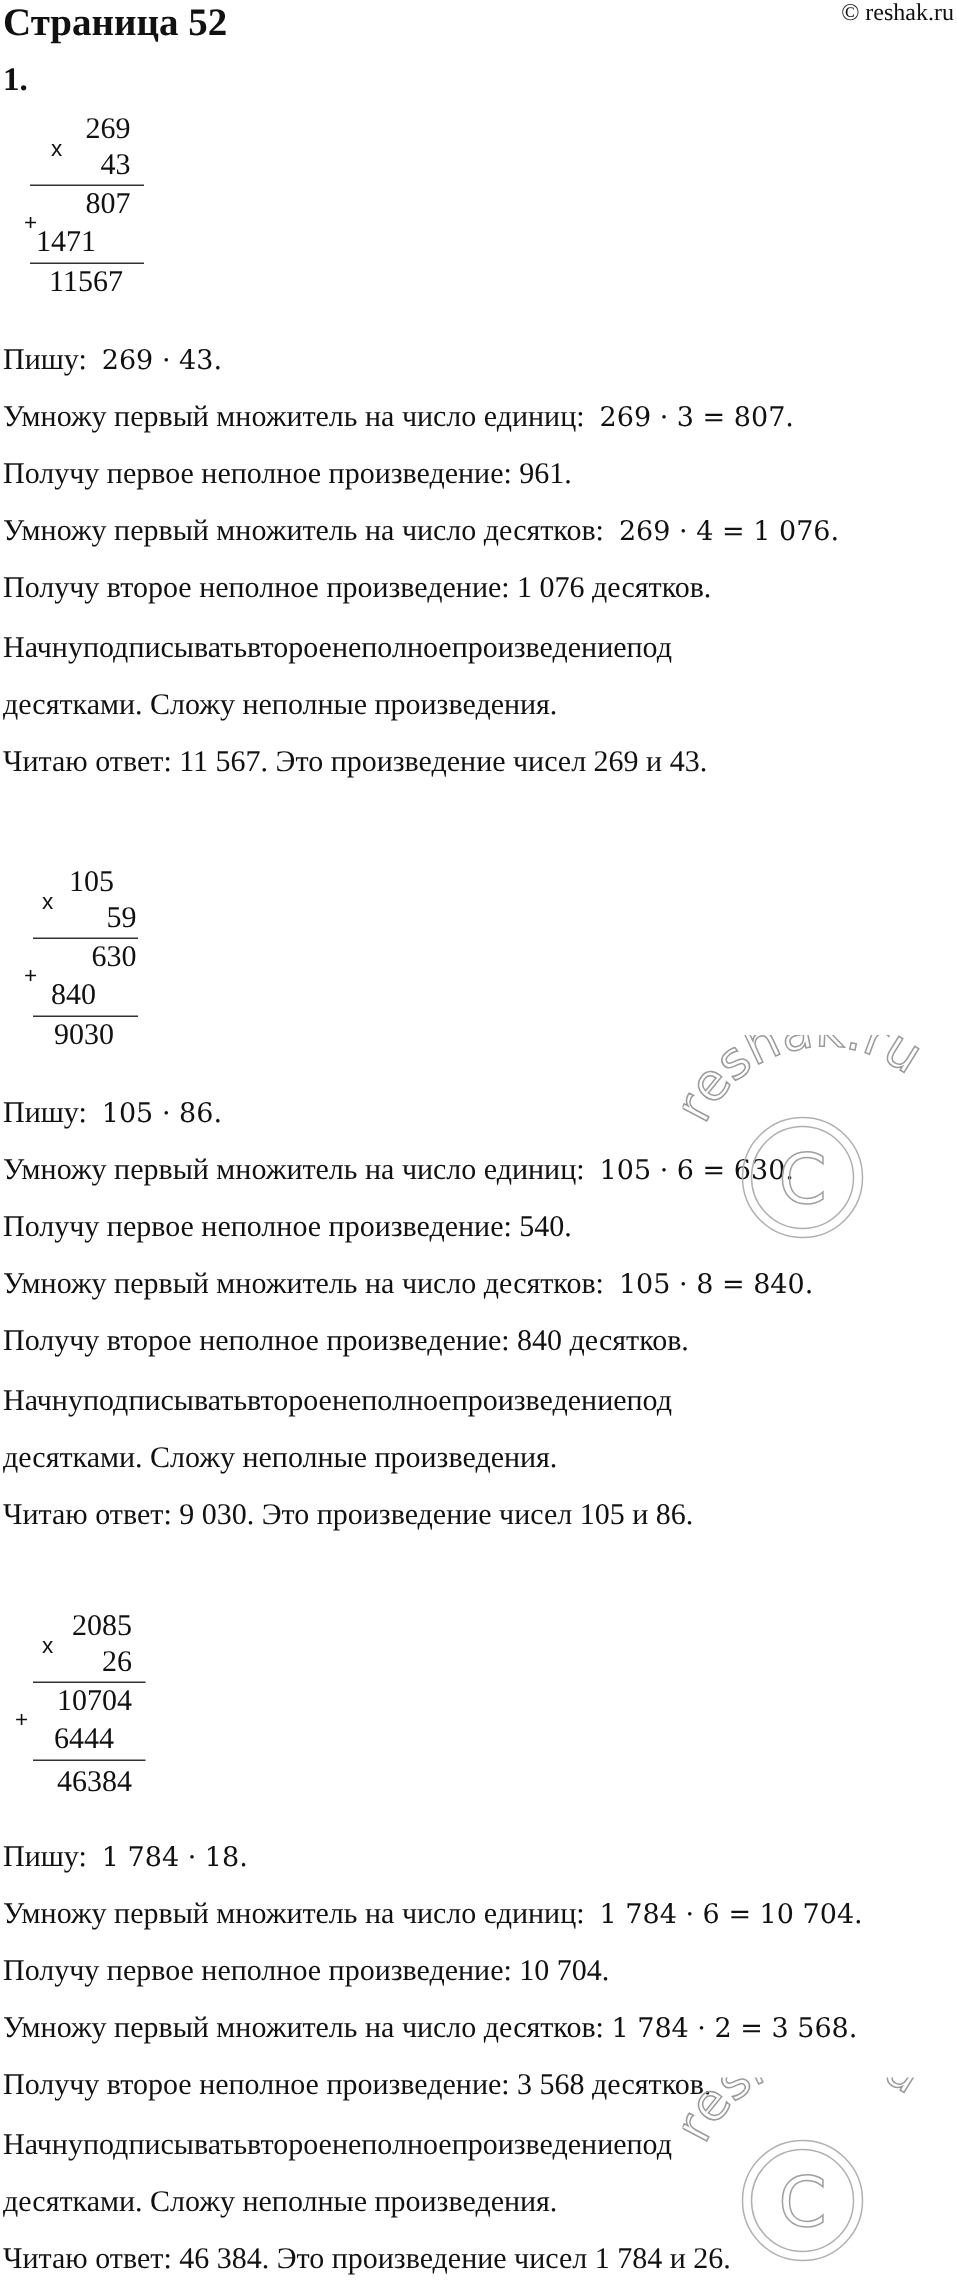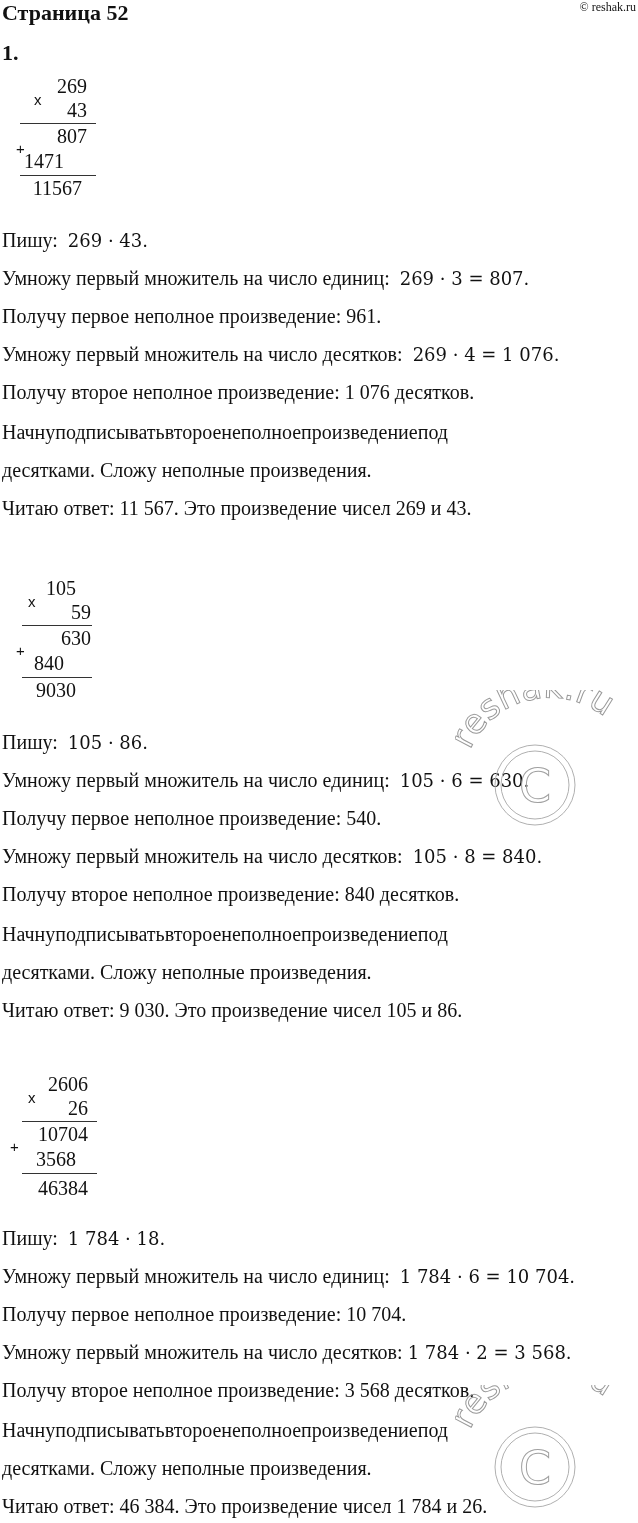--- a/index.html
+++ b/index.html
@@ -1,20 +1,20 @@
 <!DOCTYPE html>
 <html><head>
 <meta charset="utf-8">
 <style>
   html, body { margin:0; padding:0; background:#ffffff; }
   body { width:638px; height:1523px; position:relative; overflow:hidden;
          font-family:"Liberation Serif", serif; color:#111; }
   .abs { position:absolute; white-space:nowrap; }
-  .hdr { font-weight:bold; font-size:22px; top:0; }
-  .copy { font-size:12px; top:0; right:2px; }
+  .hdr { font-weight:bold; font-size:26px; top:0; }
+  .copy { font-size:16px; top:0; right:2px; }
   .num { font-weight:bold; font-size:22px; left:2px; top:40px; }
   .col { position:absolute; font-size:20px; }
   .col .r { position:absolute; right:0; text-align:right; line-height:24px; }
   .col .sign { position:absolute; font-family:"Liberation Sans", sans-serif; font-size:15px; }
   .col .bar { position:absolute; height:1px; background:#333; }
   .line { position:absolute; left:2px; font-size:20px; line-height:24px; white-space:nowrap; }
   .math { font-family:"DejaVu Serif", serif; font-size:18px; }
   .just { position:absolute; left:2px; width:634px; font-size:20px; line-height:24px;
           display:flex; justify-content:flex-start; }
   .wm { position:absolute; pointer-events:none; }
@@ -77,26 +77,26 @@
     <span>второе</span>
     <span>неполное</span>
     <span>произведение</span>
     <span>под</span>
 </div>
 <div class="line" style="top:960px;">десятками. Сложу неполные произведения.</div>
 <div class="line" style="top:998px;">Читаю ответ: 9 030. Это произведение чисел 105 и 86.</div>
 
 <div class="col" style="left:0; top:1072px; width:100px; height:130px;">
   <span class="sign" style="left:28px; top:17px;">x</span>
-  <span class="r" style="top:0; right:12px;">2606</span>
+  <span class="r" style="top:0; right:12px;">2085</span>
   <span class="r" style="top:24px; right:12px;">26</span>
   <div class="bar" style="left:22px; width:75px; top:49px;"></div>
   <span class="r" style="top:50px; right:12px;">10704</span>
   <span class="sign" style="left:10px; top:66px;">+</span>
-  <span class="r" style="top:75px; right:24px;">3568</span>
+  <span class="r" style="top:75px; right:24px;">6444</span>
   <div class="bar" style="left:22px; width:75px; top:101px;"></div>
   <span class="r" style="top:104px; right:12px;">46384</span>
 </div>
 
 <div class="line" style="top:1226px;"><span>Пишу:</span>&nbsp;&nbsp;<span class="math">1 784 · 18.</span></div>
 <div class="line" style="top:1264px;"><span>Умножу первый множитель на число единиц:</span>&nbsp;&nbsp;<span class="math">1 784 · 6 = 10 704.</span></div>
 <div class="line" style="top:1302px;">Получу первое неполное произведение: 10 704.</div>
 <div class="line" style="top:1340px;"><span>Умножу первый множитель на число десятков:</span>&nbsp;<span class="math">1 784 · 2 = 3 568.</span></div>
 <div class="line" style="top:1378px;">Получу второе неполное произведение: 3 568 десятков.</div>
 <div class="just" style="top:1418px;">

